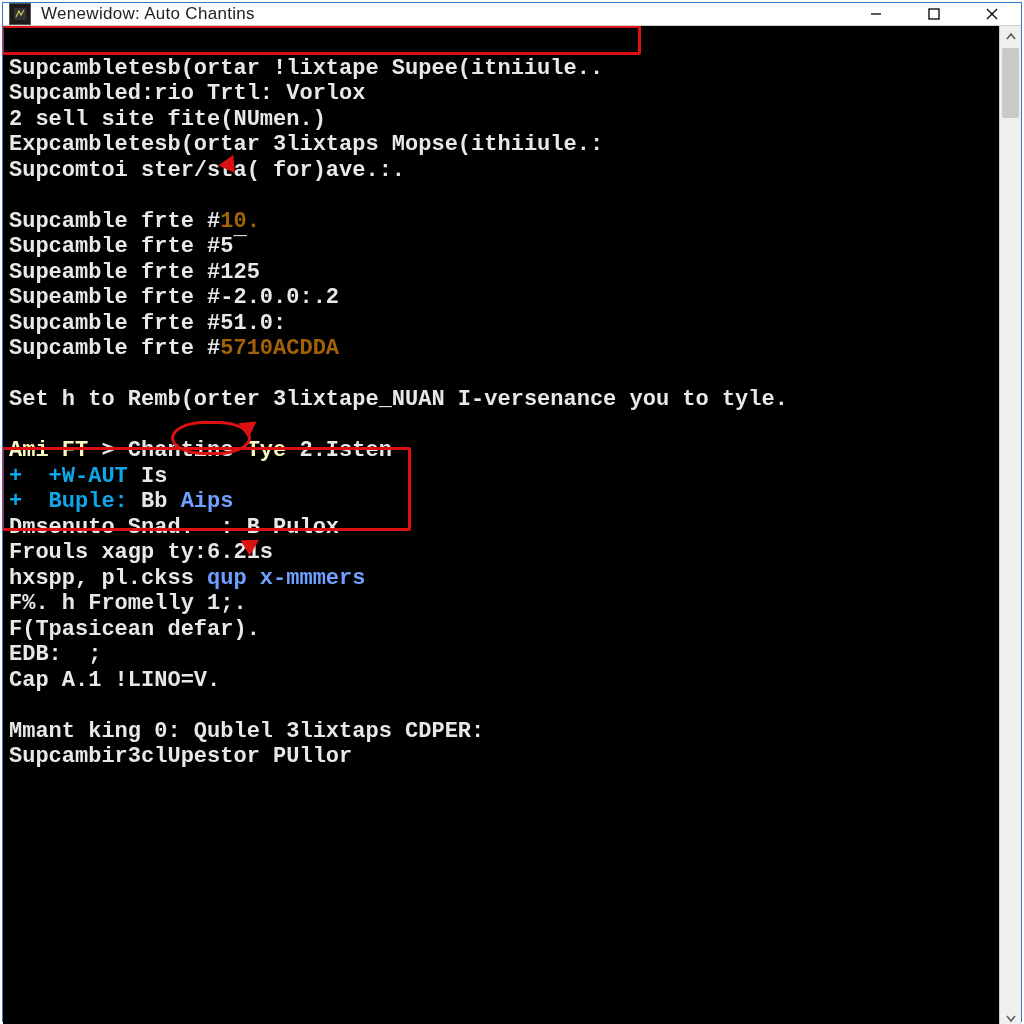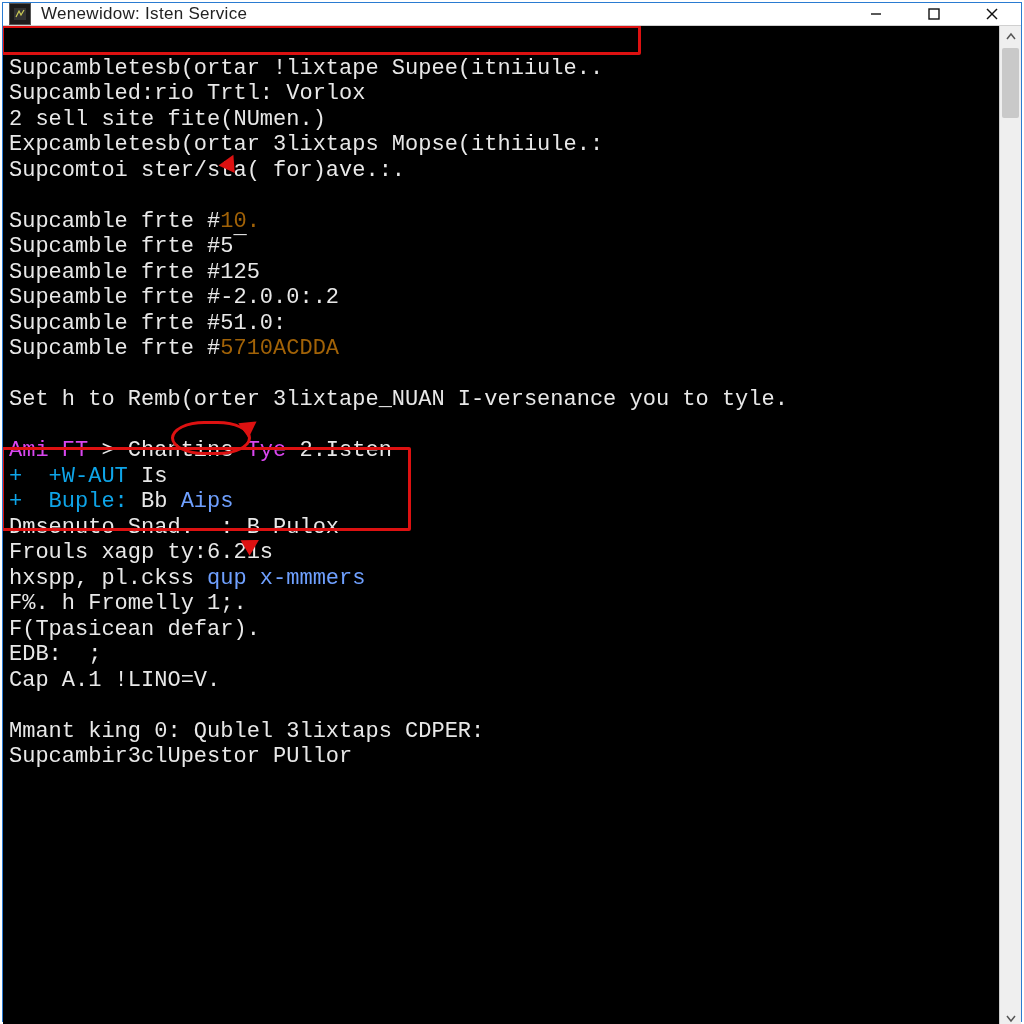--- a/index.html
+++ b/index.html
@@ -72,21 +72,21 @@
     font-family: "Consolas","Courier New",monospace;
     font-size: 22px;
     line-height: 1.16;
     color: #e8e8e8;
     white-space: pre;
     overflow: hidden;
     position: relative;
   }
   .term .yel { color: #a16207; }
   .term .grn { color: #0ea5e9; }
-  .term .cyan { color: #d946ef; }
+  .term .cyan { color: #fef9c3; }
   .term .blue2 { color: #6fa0ff; text-align: center; }
   .scrollbar {
     width: 22px;
     background: #efefef;
     border-left: 1px solid #ccc;
     position: relative;
   }
   .scroll-arrow {
     width: 100%;
     height: 22px;
@@ -118,34 +118,34 @@
     width: 0; height: 0;
     border-left: 9px solid transparent;
     border-right: 9px solid transparent;
     border-bottom: 16px solid #d11;
     transform-origin: center;
   }
   .redcircle {
     border: 3px solid #d11;
     border-radius: 50% / 60%;
   }
-  .line { display: block; }
+  .line { display: block; font-weight: bold; }
 </style>
 </head>
 <body>
 
 <div class="window">
   <div class="titlebar">
     <div class="app-icon">
       <svg viewBox="0 0 14 14">
           <rect x="1" y="1" width="12" height="12" fill="#333"></rect>
           <path d="M3 10 L6 4 L8 8 L11 3" stroke="#cc5" stroke-width="1.2" fill="none"></path>
         </svg>
     </div>
-    <div class="title-text">Wenewidow: Isten Service</div>
+    <div class="title-text">Wenewidow: Auto Chantins</div>
     <div class="win-controls">
       <div class="win-btn">
         <svg width="14" height="14">
             <line x1="2" y1="7" x2="12" y2="7"></line>
           </svg>
       </div>
       <div class="win-btn">
         <svg width="14" height="14">
             <rect x="2" y="2" width="10" height="10"></rect>
           </svg>

